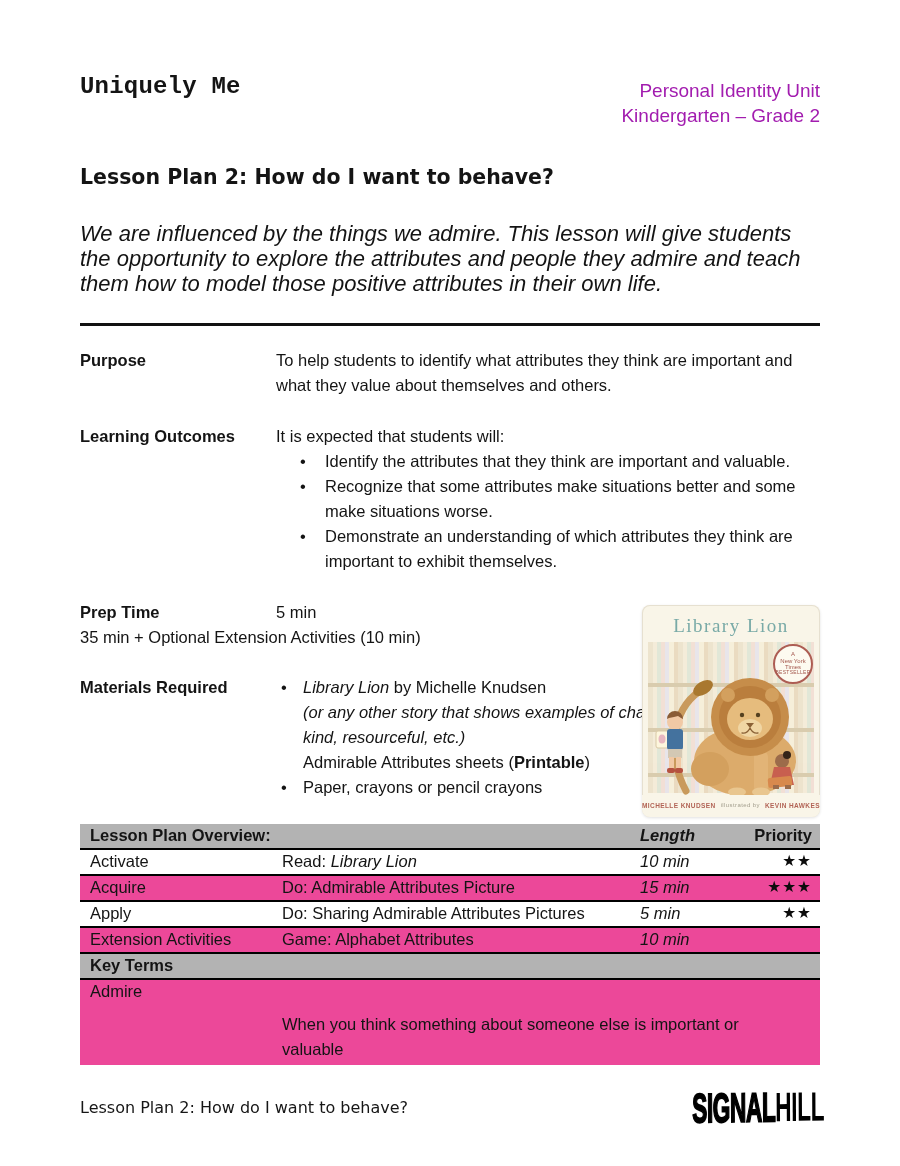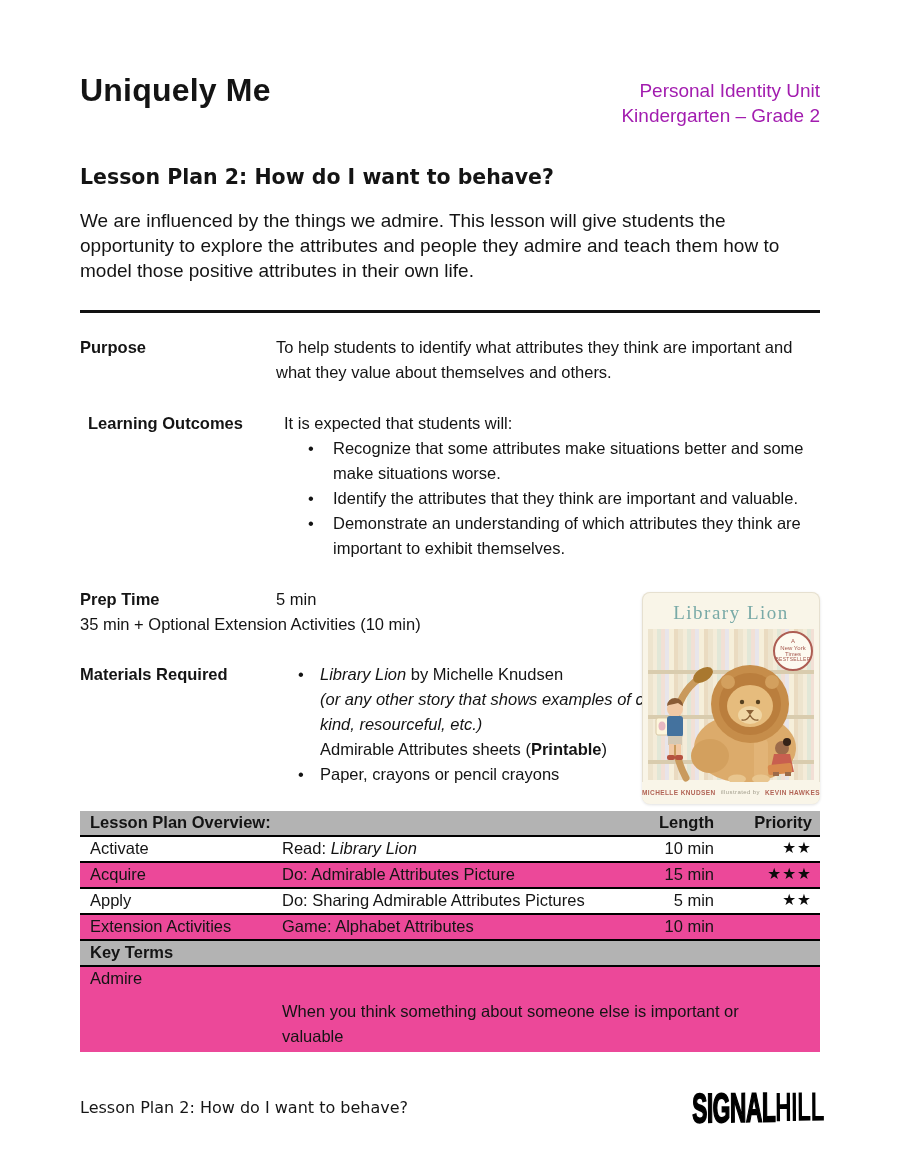--- a/index.html
+++ b/index.html
@@ -5,36 +5,36 @@
   * { margin:0; padding:0; box-sizing:border-box; }
   html,body { background:#ffffff; }
   .page {
     position:relative; width:900px; height:1166px; background:#fff;
     font-family:"Liberation Sans", sans-serif; color:#141414; overflow:hidden;
   }
   .content { padding:0 80px; }
 
   
   .doc-header { display:flex; justify-content:space-between; align-items:flex-start; padding-top:74px; }
-  .doc-title { font-family:Liberation Sans, sans-serif; font-weight:bold; font-size:32px; letter-spacing:0.2px; line-height:1.05; }
+  .doc-title { font-family:Liberation Mono, monospace; font-weight:bold; font-size:24px; letter-spacing:0.2px; line-height:1.05; }
   .unit-block { text-align:right; font-size:19px; line-height:1.33; color:#a21caf; padding-top:4px; }
 
   .lesson-heading { font-family:"DejaVu Sans", sans-serif; font-weight:bold; font-size:20.5px; margin-top:36px; }
 
-  .intro { margin-top:19px; font-size:19px; line-height:25px; max-width:745px; }
+  .intro { margin-top:32px; font-size:22px; line-height:25px; max-width:745px;font-style:italic; }
 
   .rule { border:none; border-top:3px solid #111; margin-top:27px; }
 
   
   .details { margin-top:22px; font-size:16.5px; line-height:25px; }
   .d-row { display:flex; align-items:flex-start; }
   .d-label { width:196px; flex-shrink:0; font-weight:bold; }
   .d-content { flex:1; }
-  .mt26 { margin-top:26px;margin-left:8px; }
-  .mt25 { margin-top:25px;gap:17px; }
+  .mt26 { margin-top:26px; }
+  .mt25 { margin-top:25px; }
 
   .blist { list-style:none; }
   .blist li { position:relative; padding-left:49px; }
   .blist li::before { content:"•"; position:absolute; left:24px; }
   .mlist li { padding-left:27px; }
   .mlist li::before { left:5px; }
   .mlist li.no-bullet::before { content:""; }
 
   .lower-details { position:relative; margin-top:26px; }
   .materials-text { width:318px; }
@@ -79,21 +79,21 @@
   
   .ov-table { margin-top:24px; width:740px; font-size:16.5px; }
   .ov-row {
     display:grid; grid-template-columns:202px 1fr 88px 92px;
     align-items:start; padding:2.5px 0; border-bottom:2px solid #000000; min-height:25px;
   }
   .ov-row:last-child { border-bottom:none; }
   .bg-dark { background:#b3b3b3; }
   .bg-light { background:#ec4899; }
   .c1 { padding-left:10px; }
-  .c-len { text-align:right; padding-right:14px; }
+  .c-len { text-align:left; padding-right:14px;font-style:italic; }
   .c-pri { text-align:right; padding-right:8px; }
   .stars { font-family:"DejaVu Sans", sans-serif; font-size:15.5px; letter-spacing:1px; color:#0c0c0c; }
   .span2 { grid-column:1 / 3; }
   .span4 { grid-column:1 / 5; }
   .span3 { grid-column:2 / 5;margin-top:30px; }
   .definition { max-width:470px; line-height:25px; }
   .hdr { font-weight:bold; }
 
   
   .footer { position:absolute; left:80px; right:76px; top:1084px; height:46px;
@@ -129,22 +129,22 @@
       <div class="d-row">
         <div class="d-label">Purpose</div>
         <div class="d-content">To help students to identify what attributes they think are important and what they value about themselves and others.</div>
       </div>
 
       <div class="d-row mt26">
         <div class="d-label">Learning Outcomes</div>
         <div class="d-content">
           <div>It is expected that students will:</div>
           <ul class="blist">
+            <li>Identify the attributes that they think are important and valuable.</li>
             <li>Recognize that some attributes make situations better and some make situations worse.</li>
-            <li>Identify the attributes that they think are important and valuable.</li>
             <li>Demonstrate an understanding of which attributes they think are important to exhibit themselves.</li>
           </ul>
         </div>
       </div>
 
       <div class="lower-details">
 
         <div class="d-row">
           <div class="d-label">Prep Time</div>
           <div class="d-content">5 min</div>

